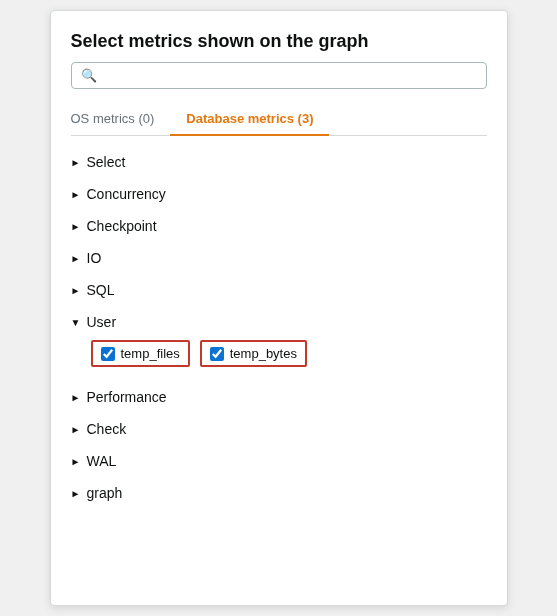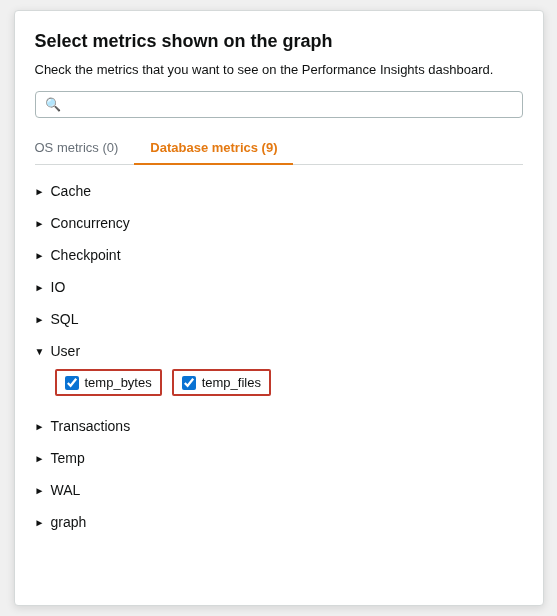--- a/index.html
+++ b/index.html
@@ -9,21 +9,21 @@
       background: #f0f0f0;
       display: flex;
       align-items: center;
       justify-content: center;
       min-height: 100vh;
     }
     .modal {
       background: #fff;
       border: 1px solid #d5d9d9;
       border-radius: 4px;
-      width: 530px;
+      width: 458px;
       min-height: 596px;
       padding: 20px 20px 20px 20px;
       box-shadow: 0 2px 8px rgba(0,0,0,0.12);
     }
     .modal-title {
       font-size: 18px;
       font-weight: 700;
       color: #0f1111;
       margin-bottom: 10px;
     }
@@ -127,37 +127,36 @@
     .metric-label {
       font-size: 13px;
       color: #0f1111;
     }
   </style>
 </head>
 <body>
 
 <div class="modal">
   <div class="modal-title">Select metrics shown on the graph</div>
-  <div class="modal-desc">Check the metrics that you want to see on the Performance Insights dashboard.</div>
 
   <div class="search-box">
     <span class="search-icon">🔍</span>
   </div>
 
   <div class="tabs">
     <div class="tab">OS metrics (0)</div>
-    <div class="tab active">Database metrics (9)</div>
+    <div class="tab active">Database metrics (3)</div>
   </div>
 
   <div class="metrics-list">
 
     <div class="metric-group">
       <div class="metric-group-header">
         <span class="arrow">►</span>
-        <span>Cache</span>
+        <span>Select</span>
       </div>
     </div>
 
     <div class="metric-group">
       <div class="metric-group-header">
         <span class="arrow">►</span>
         <span>Concurrency</span>
       </div>
     </div>
 
@@ -181,46 +180,46 @@
         <span>SQL</span>
       </div>
     </div>
 
     <div class="metric-group">
       <div class="metric-group-header">
         <span class="arrow expanded">▼</span>
         <span>User</span>
       </div>
       <div class="metric-items">
+        <div class="metric-item">
+          <div class="metric-checkbox-wrapper">
+            <input type="checkbox" class="metric-checkbox" checked="" style="">
+            <span class="metric-label">temp_files</span>
+          </div>
+        </div>
         <div class="metric-item">
           <div class="metric-checkbox-wrapper">
             <input type="checkbox" class="metric-checkbox" checked="" style="">
             <span class="metric-label">temp_bytes</span>
           </div>
         </div>
-        <div class="metric-item">
-          <div class="metric-checkbox-wrapper">
-            <input type="checkbox" class="metric-checkbox" checked="" style="">
-            <span class="metric-label">temp_files</span>
-          </div>
-        </div>
-      </div>
-    </div>
-
-    <div class="metric-group">
-      <div class="metric-group-header">
-        <span class="arrow">►</span>
-        <span>Transactions</span>
-      </div>
-    </div>
-
-    <div class="metric-group">
-      <div class="metric-group-header">
-        <span class="arrow">►</span>
-        <span>Temp</span>
+      </div>
+    </div>
+
+    <div class="metric-group">
+      <div class="metric-group-header">
+        <span class="arrow">►</span>
+        <span>Performance</span>
+      </div>
+    </div>
+
+    <div class="metric-group">
+      <div class="metric-group-header">
+        <span class="arrow">►</span>
+        <span>Check</span>
       </div>
     </div>
 
     <div class="metric-group">
       <div class="metric-group-header">
         <span class="arrow">►</span>
         <span>WAL</span>
       </div>
     </div>
 

